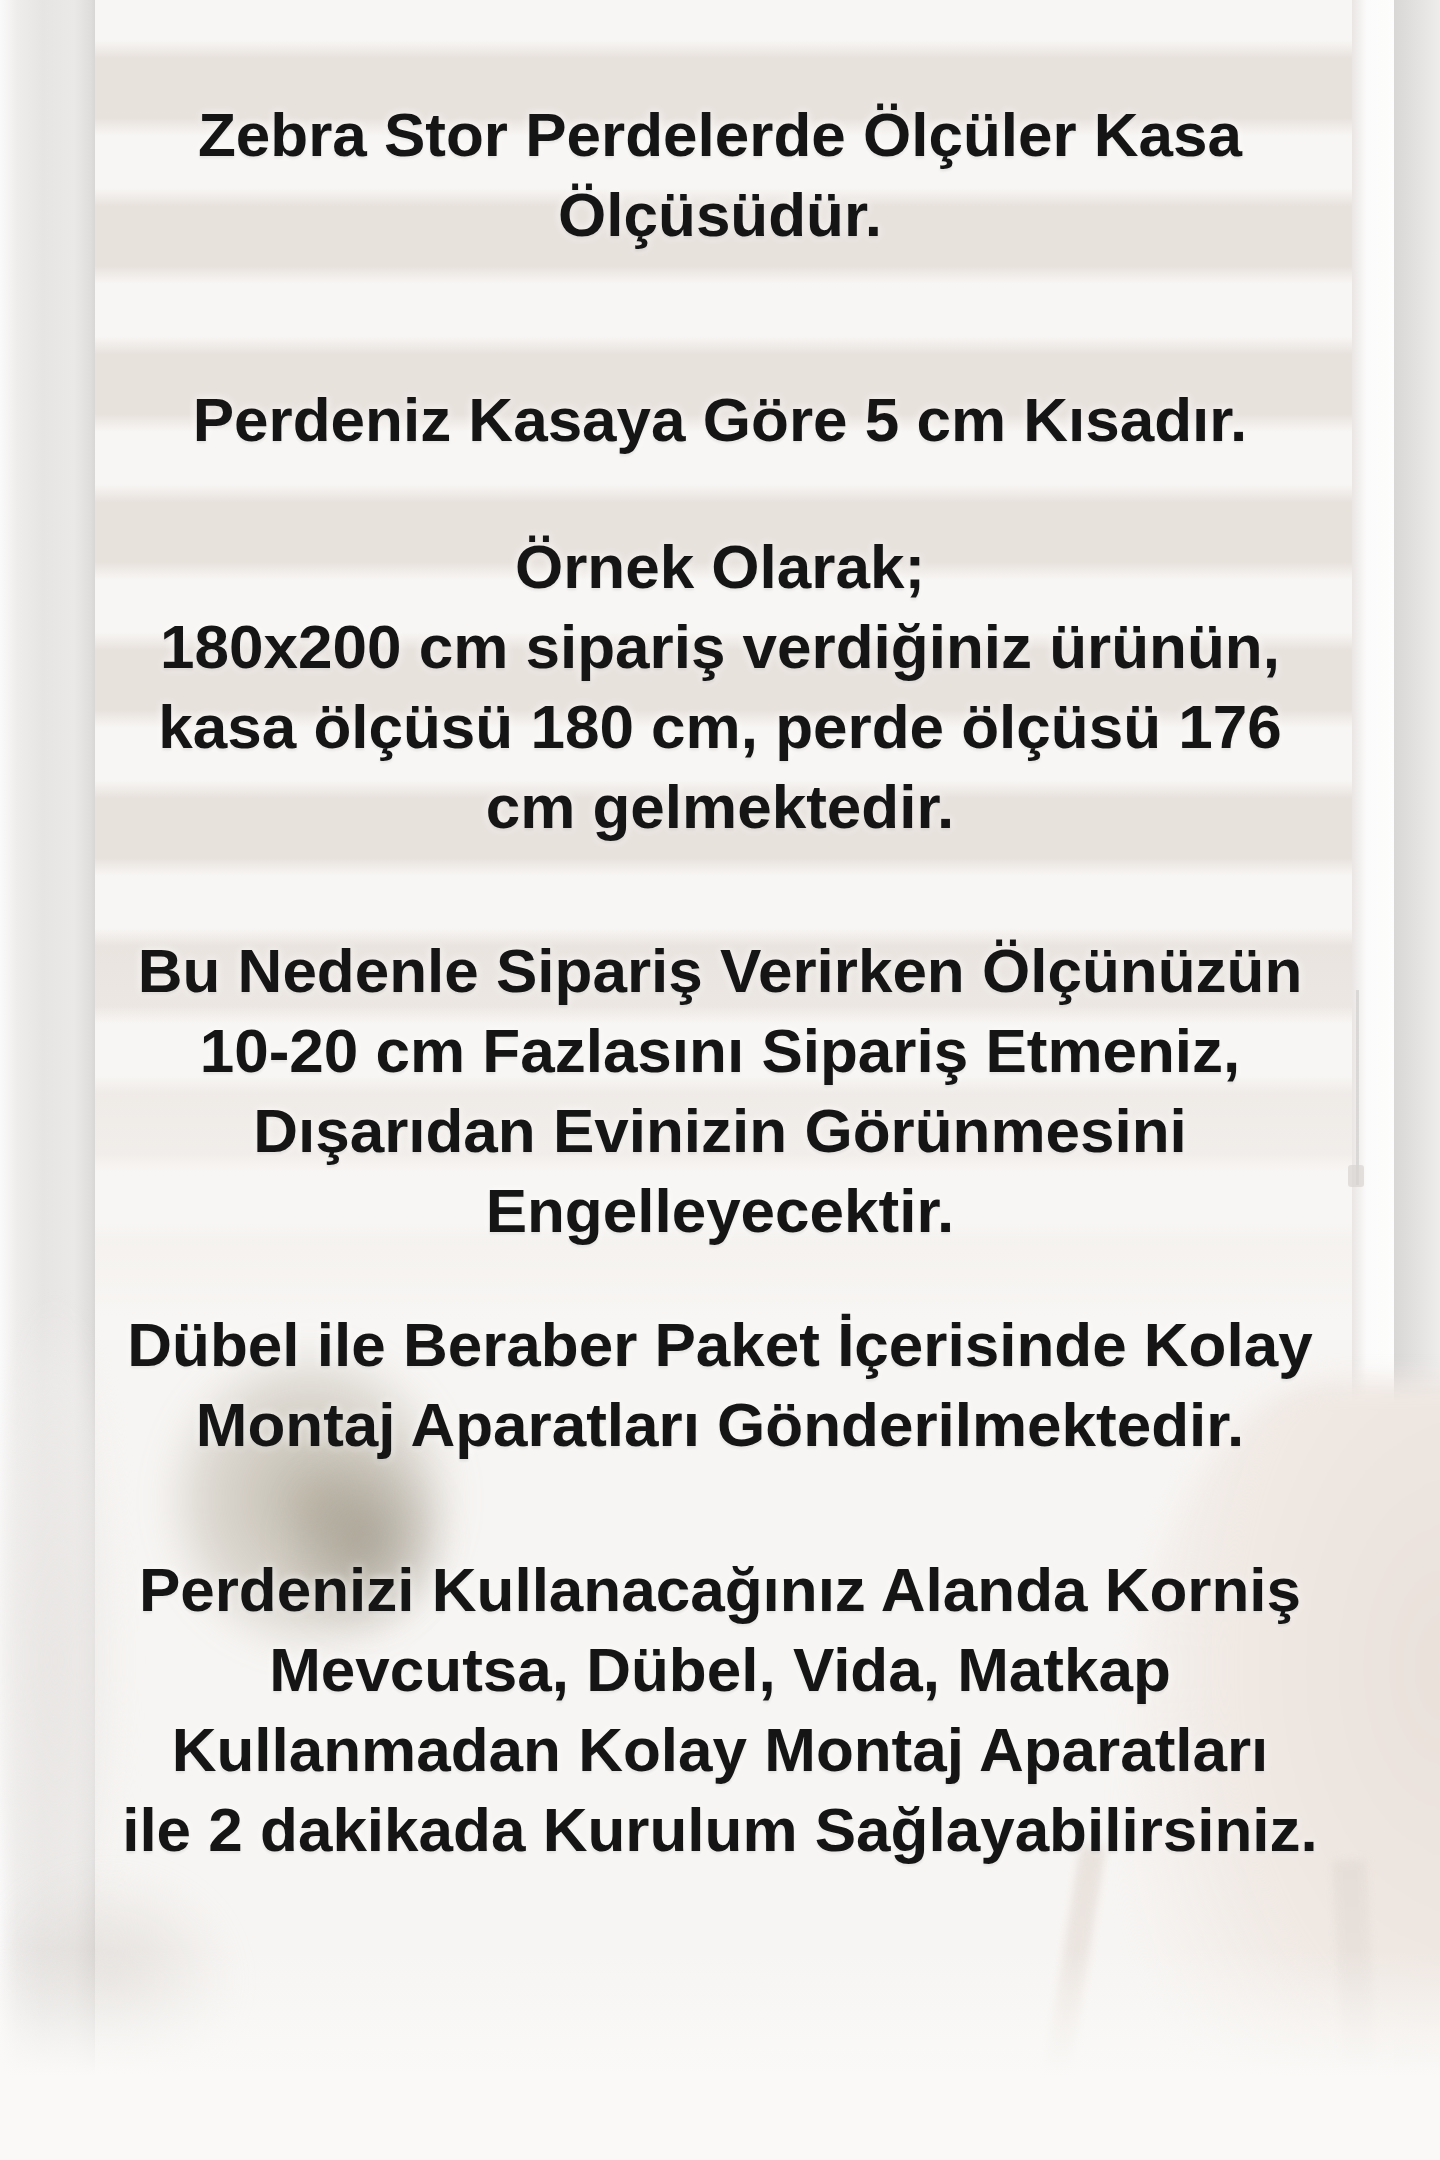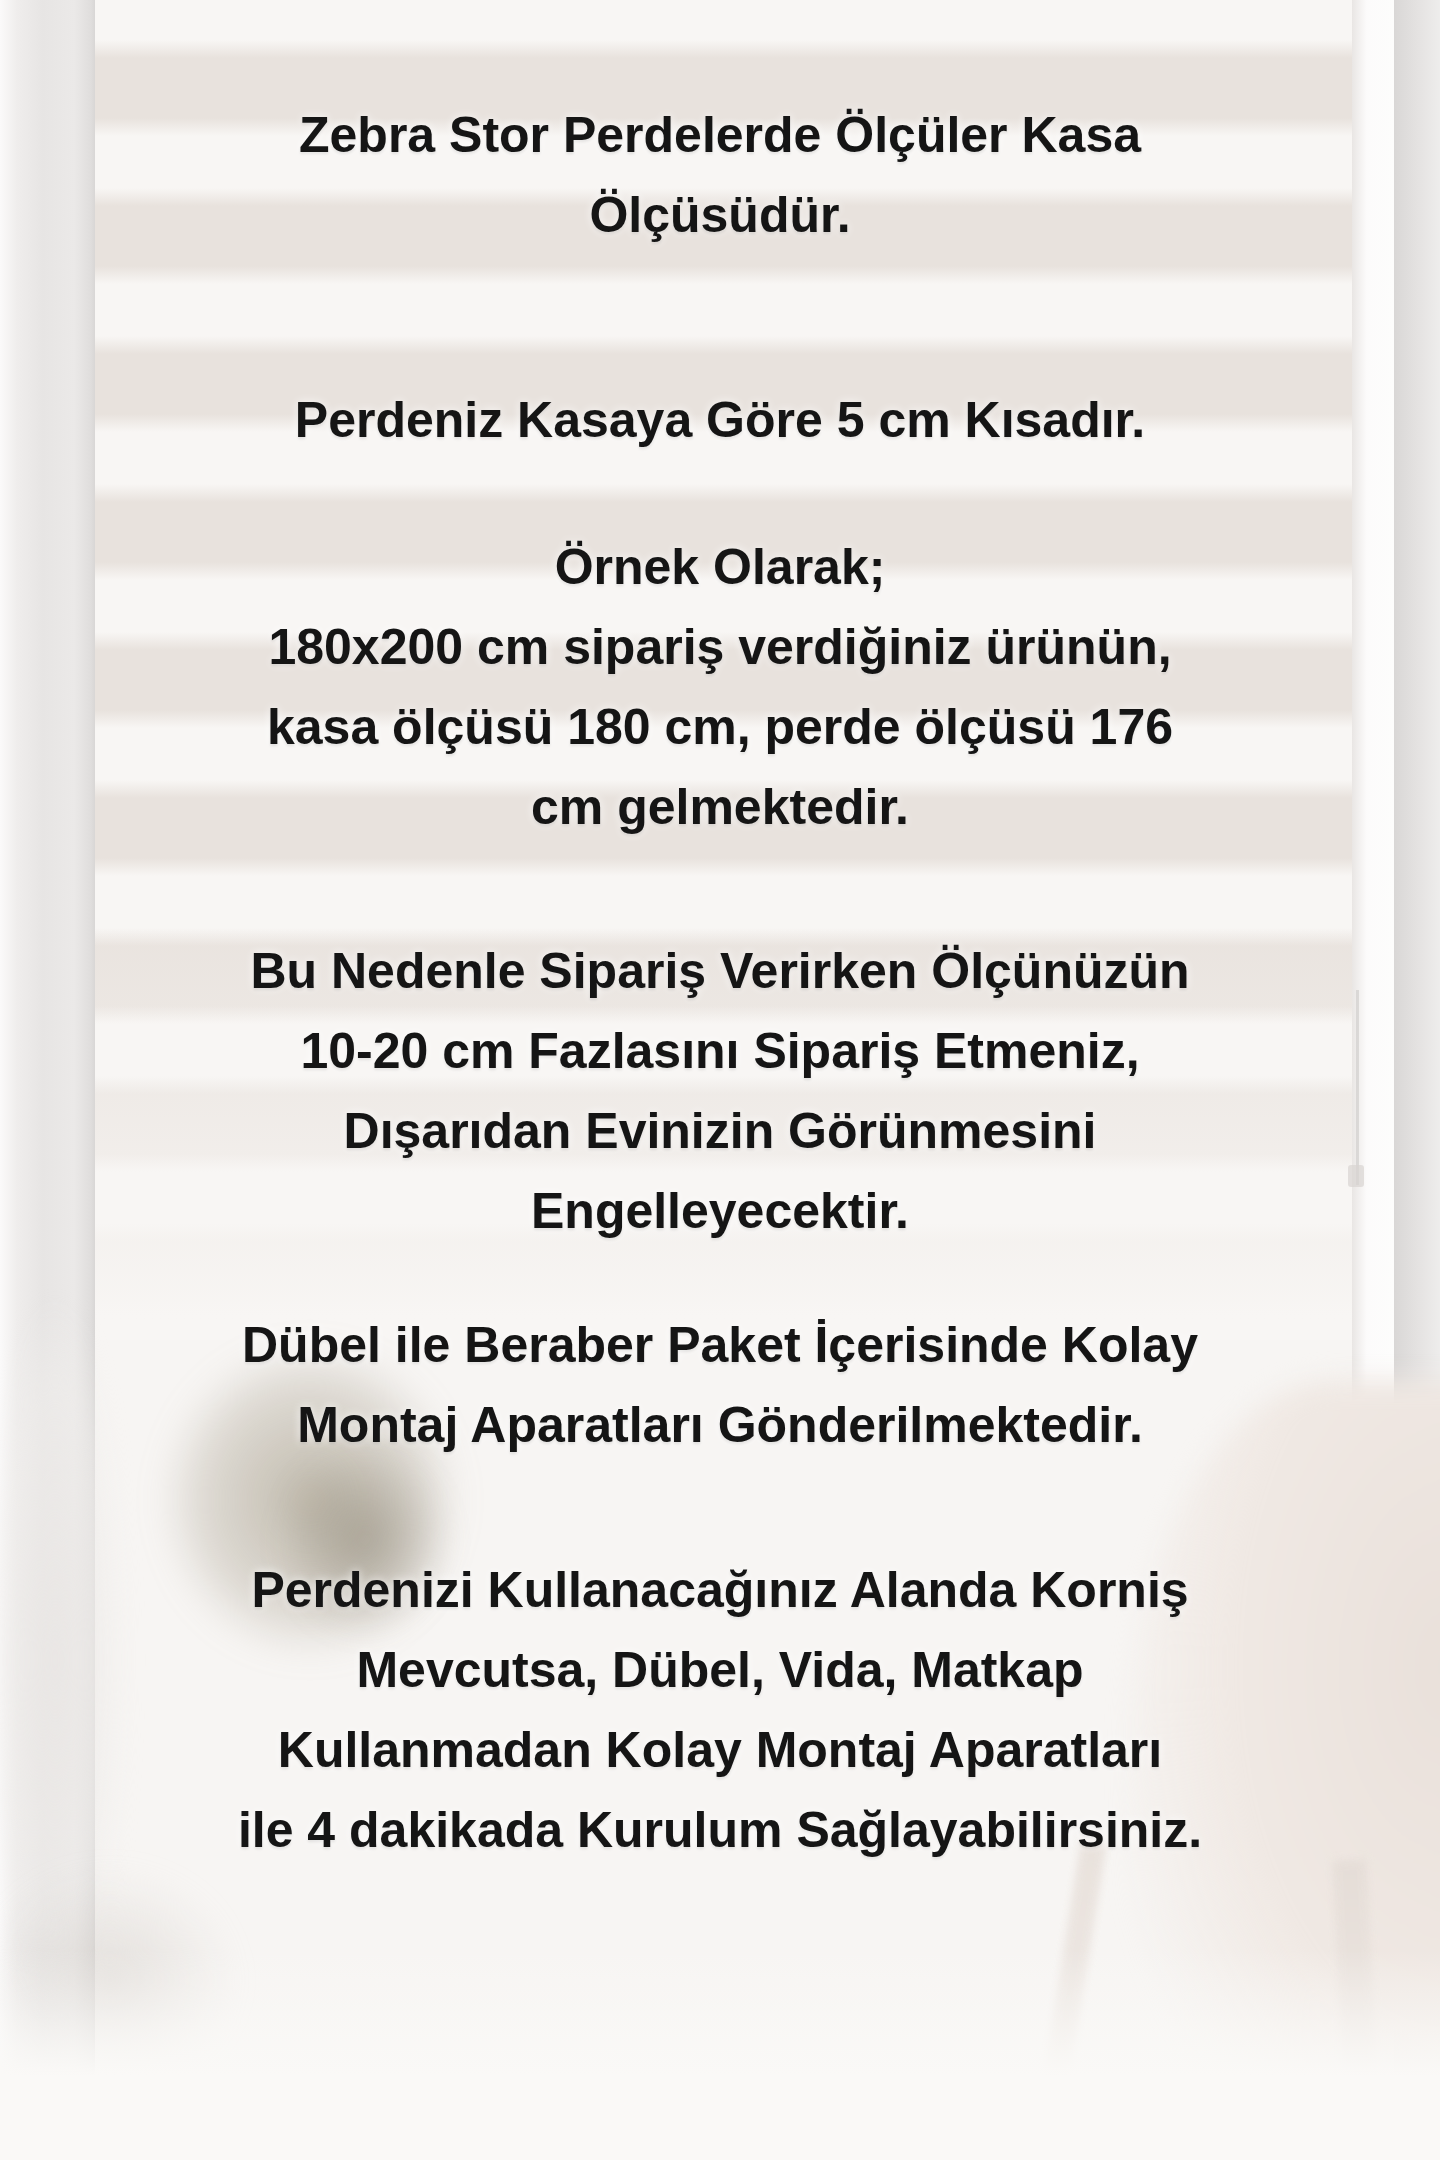--- a/index.html
+++ b/index.html
@@ -83,21 +83,21 @@
   .floor{
     position:absolute;left:0;top:1950px;width:1440px;height:210px;
     background:linear-gradient(180deg,rgba(250,249,247,0),#faf9f7 60%);
   }
 
   
   .text-layer{position:absolute;inset:0;}
   .para{
     position:absolute;left:30px;width:1380px;margin:0;
     color:var(--text,#151515);
-    font-weight:700;font-size:50px;line-height:80px;
+    font-weight:700;font-size:62px;line-height:80px;
     text-align:center;white-space:pre-line;
     text-shadow:0 0 10px rgba(255,255,255,.85),0 2px 3px rgba(0,0,0,.12);
   }
   .p1{top:95px;}  .p2{top:380px;} .p3{top:527px;text-align:center;}
   .p4{top:931px;} .p5{top:1305px;} .p6{top:1550px;}
 </style>
 </head>
 <body>
 
 <div id="canvas">
@@ -130,16 +130,16 @@
 cm gelmektedir.</p>
     <p class="para p4">Bu Nedenle Sipariş Verirken Ölçünüzün
 10-20 cm Fazlasını Sipariş Etmeniz,
 Dışarıdan Evinizin Görünmesini
 Engelleyecektir.</p>
     <p class="para p5">Dübel ile Beraber Paket İçerisinde Kolay
 Montaj Aparatları Gönderilmektedir.</p>
     <p class="para p6">Perdenizi Kullanacağınız Alanda Korniş
 Mevcutsa, Dübel, Vida, Matkap
 Kullanmadan Kolay Montaj Aparatları
-ile 4 dakikada Kurulum Sağlayabilirsiniz.</p>
+ile 2 dakikada Kurulum Sağlayabilirsiniz.</p>
   </div>
 
 </div>
 
 </body></html>

